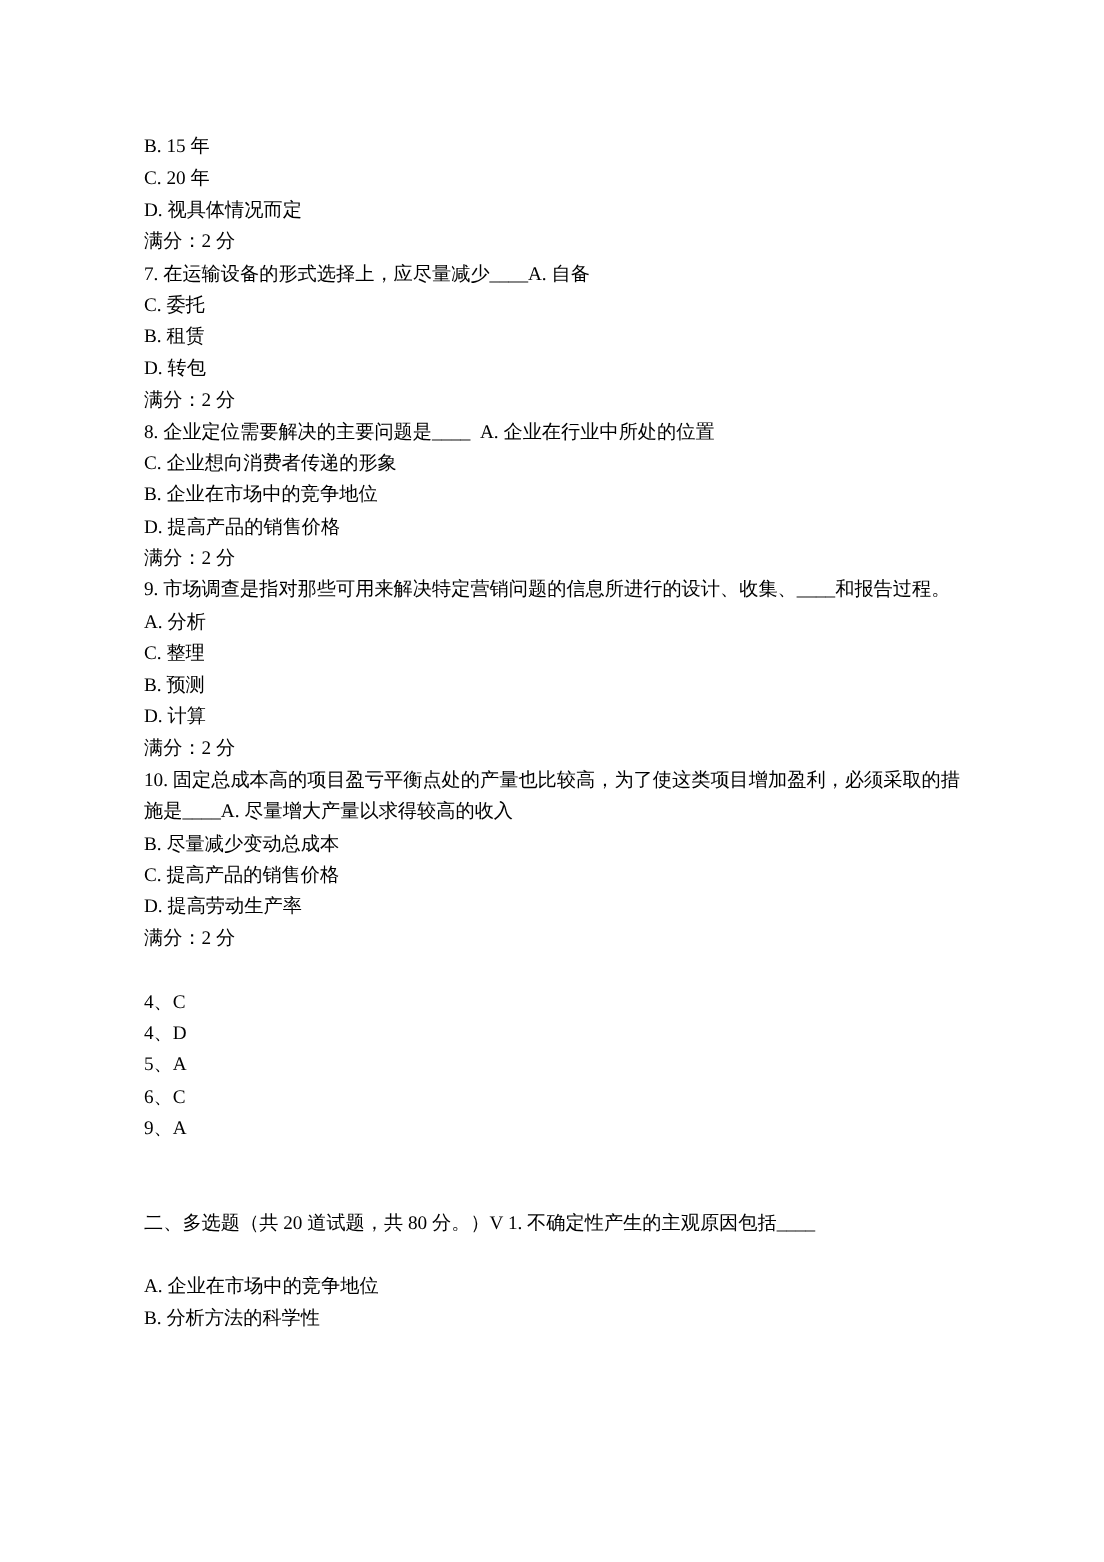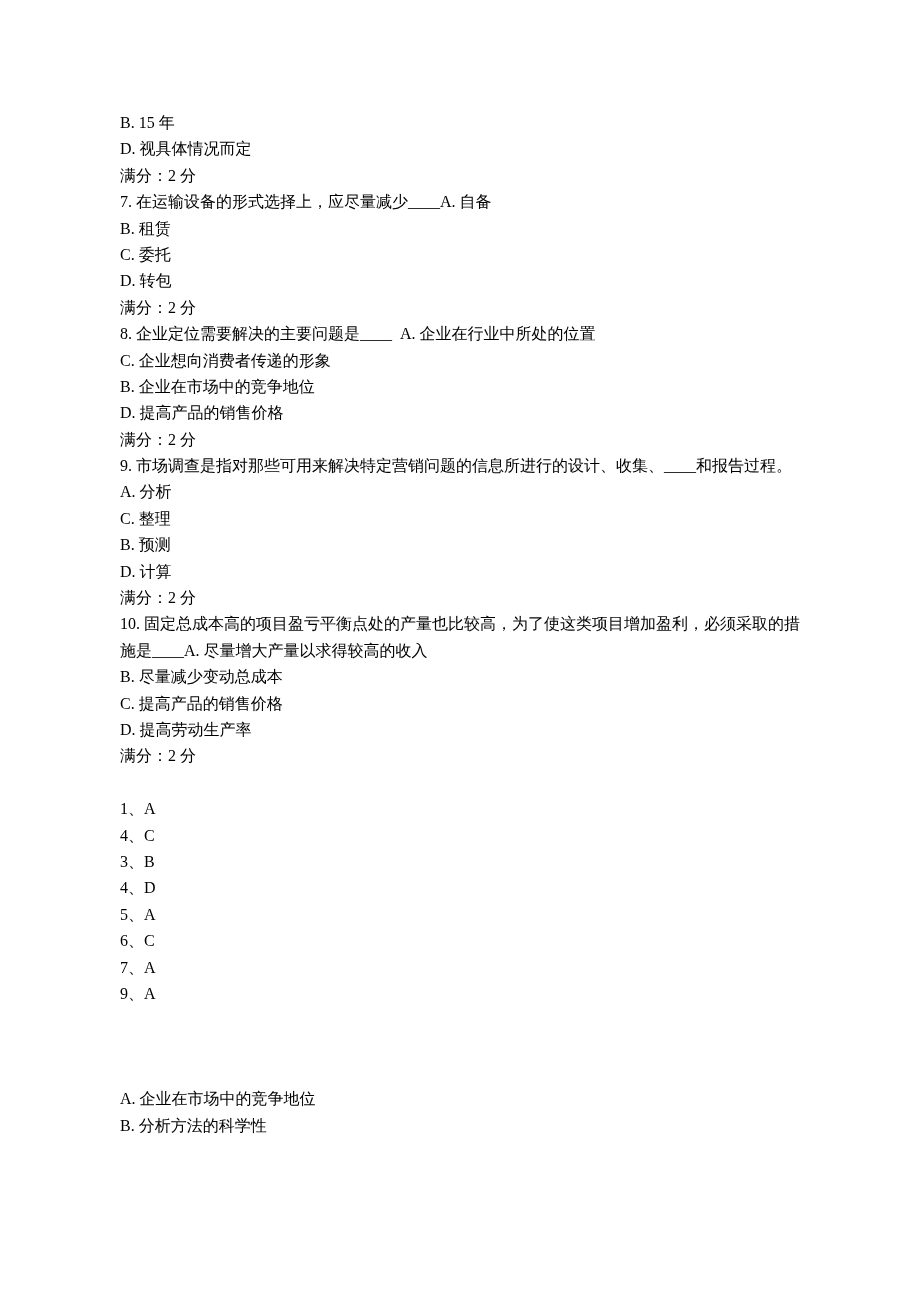--- a/index.html
+++ b/index.html
@@ -27,26 +27,27 @@
   .gap2 {
     height: 3.3em;
   }
 </style>
 </head>
 <body>
 
 <div class="page">
 
   <div class="line">B. 15 年</div>
+  <div class="line">C. 20 年</div>
   <div class="line">D. 视具体情况而定</div>
   <div class="line">满分：2 分</div>
 
   <div class="line">7. 在运输设备的形式选择上，应尽量减少____A. 自备</div>
+  <div class="line">C. 委托</div>
   <div class="line">B. 租赁</div>
-  <div class="line">C. 委托</div>
   <div class="line">D. 转包</div>
   <div class="line">满分：2 分</div>
 
   <div class="line">8. 企业定位需要解决的主要问题是____  A. 企业在行业中所处的位置</div>
   <div class="line">C. 企业想向消费者传递的形象</div>
   <div class="line">B. 企业在市场中的竞争地位</div>
   <div class="line">D. 提高产品的销售价格</div>
   <div class="line">满分：2 分</div>
 
   <div class="line">9. 市场调查是指对那些可用来解决特定营销问题的信息所进行的设计、收集、____和报告过程。A. 分析</div>
@@ -56,30 +57,28 @@
   <div class="line">满分：2 分</div>
 
   <div class="line">10. 固定总成本高的项目盈亏平衡点处的产量也比较高，为了使这类项目增加盈利，必须采取的措施是____A. 尽量增大产量以求得较高的收入</div>
   <div class="line">B. 尽量减少变动总成本</div>
   <div class="line">C. 提高产品的销售价格</div>
   <div class="line">D. 提高劳动生产率</div>
   <div class="line">满分：2 分</div>
 
   <div class="gap"></div>
 
-  <div class="line">1、A</div>
   <div class="line">4、C</div>
-  <div class="line">3、B</div>
   <div class="line">4、D</div>
   <div class="line">5、A</div>
   <div class="line">6、C</div>
-  <div class="line">7、A</div>
   <div class="line">9、A</div>
 
   <div class="gap2"></div>
 
+  <div class="line">二、多选题（共 20 道试题，共 80 分。）V 1. 不确定性产生的主观原因包括____</div>
 
   <div class="gap"></div>
 
   <div class="line">A. 企业在市场中的竞争地位</div>
   <div class="line">B. 分析方法的科学性</div>
 
 </div>
 
 </body></html>

